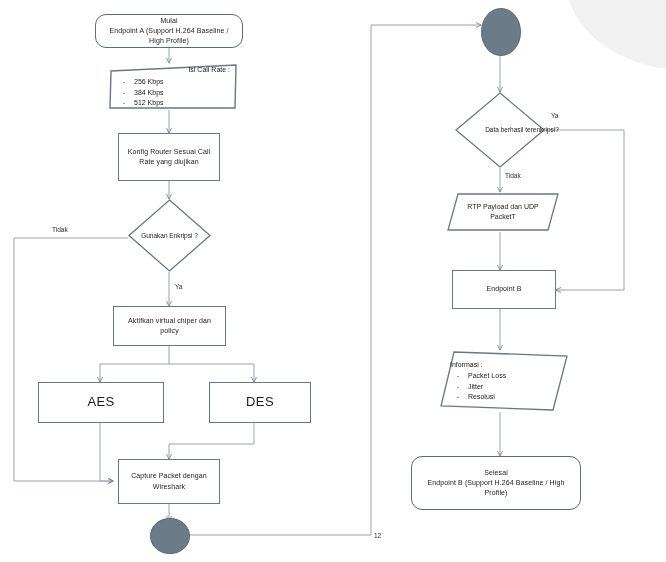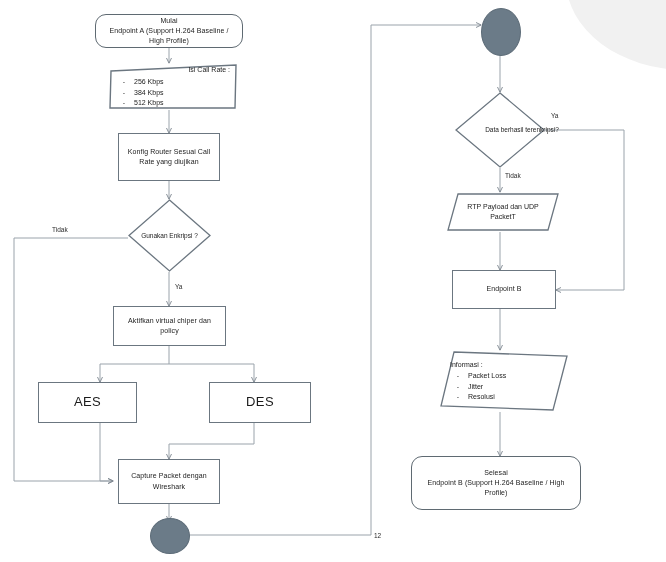--- a/index.html
+++ b/index.html
@@ -237,21 +237,21 @@
     <span>Aktifkan virtual chiper dan policy</span>
   </div>
 
   <svg class="wires" style="height:562px;" viewBox="0 0 666 562" xmlns="http://www.w3.org/2000/svg">
     <g stroke="#9aa3ab" stroke-width="1" fill="none">
       <path d="M169,346 L169,364"></path>
       <path d="M100,364 L254,364"></path>
     </g>
   </svg>
 
-  <div class="node process-plain big-label" style="left:38px; top:382px; width:99px; height:41px;">
+  <div class="node process-plain big-label" style="left:38px; top:382px; width:126px; height:41px;">
     <span>AES</span>
   </div>
 
   <div class="node process-plain big-label" style="left:209px; top:382px; width:102px; height:41px;">
     <span>DES</span>
   </div>
 
   <div class="node process" style="left:118px; top:459px; width:102px; height:45px;">
     <span>Capture Packet dengan Wireshark</span>
   </div>

